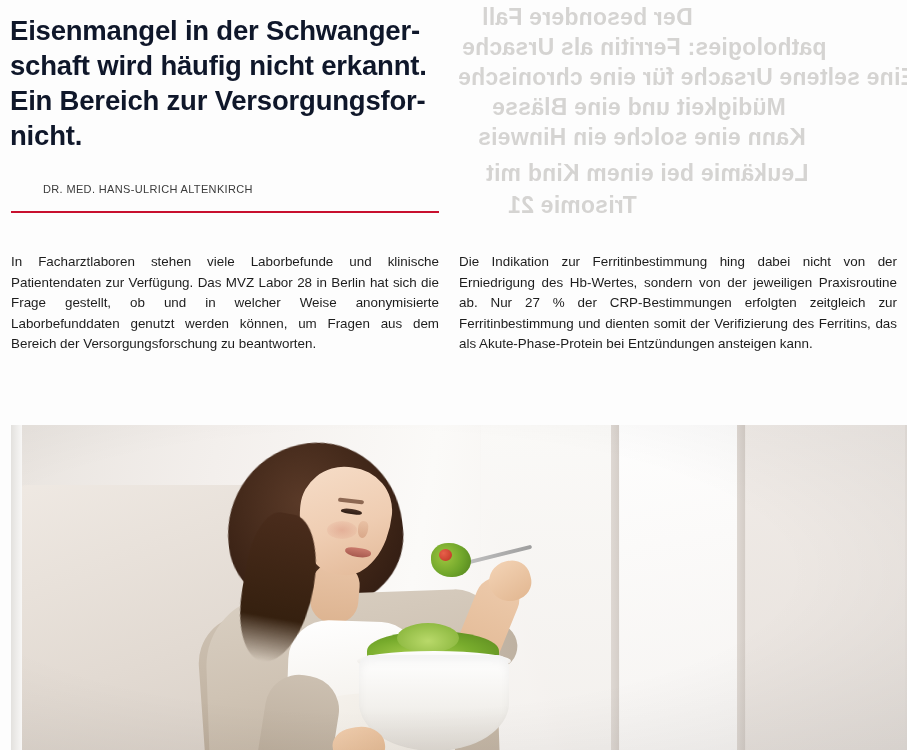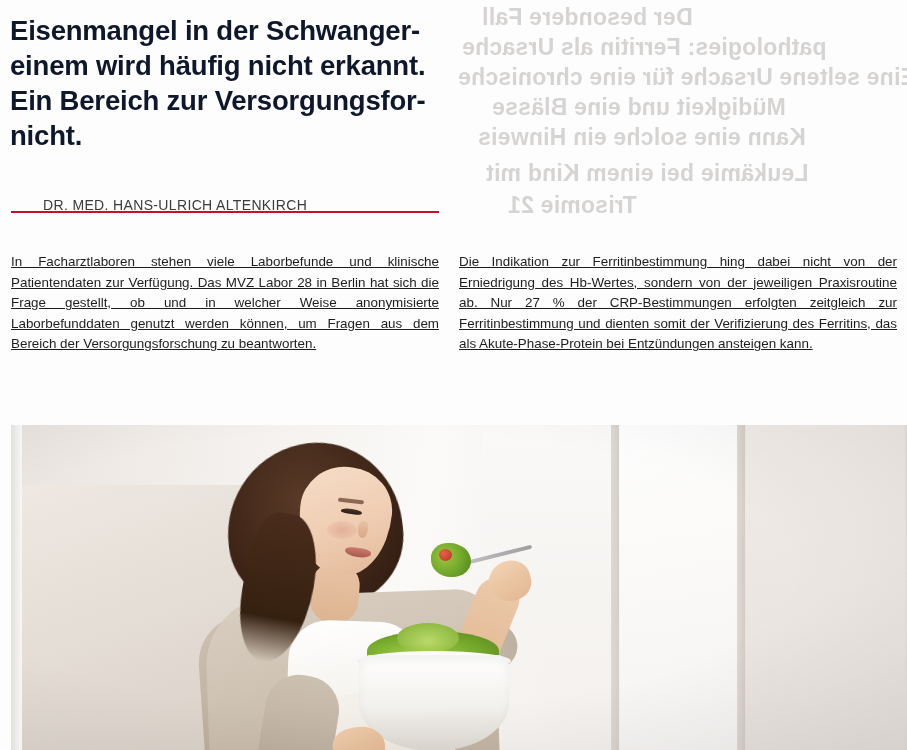--- a/index.html
+++ b/index.html
@@ -55,22 +55,22 @@
     font-weight: bold;
     font-size: 27.5px;
     line-height: 35px;
     letter-spacing: -0.2px;
     margin-top: 13px;
   }
 
   .byline {
     position: absolute;
     left: 11px;
-    top: 197px;
-    font-size: 14px;
+    top: 183px;
+    font-size: 11px;
     letter-spacing: 0.35px;
     color: #3b3b3b;
     padding-left: 32px;
   }
 
   .rule {
     position: absolute;
     left: 11px;
     top: 211px;
     width: 428px;
@@ -81,21 +81,21 @@
   
   .col {
     position: absolute;
     top: 252px;
     width: 428px;
     font-size: 13.4px;
     line-height: 20.6px;
     color: #1d1d1d;
     text-align: justify;
   }
-  .col p { margin: 0; text-decoration: underline; }
+  .col p { margin: 0; }
   .col-left { left: 11px; }
   .col-right { left: 459px; width: 438px; }
 
   
   .photo {
     position: absolute;
     left: 11px;
     top: 425px;
     width: 896px;
     height: 325px;
@@ -303,21 +303,21 @@
     <div class="ghost-text ghost-head" style="left:10px; top:34px;">pathologies: Ferritin als Ursache</div>
     <div class="ghost-text ghost-head" style="left:6px;  top:64px;">Eine seltene Ursache für eine chronische</div>
     <div class="ghost-text ghost-head" style="left:40px; top:94px;">Müdigkeit und eine Blässe</div>
     <div class="ghost-text ghost-head" style="left:26px; top:124px;">Kann eine solche ein Hinweis</div>
     <div class="ghost-text ghost-head" style="left:34px; top:160px;">Leukämie bei einem Kind mit</div>
     <div class="ghost-text ghost-head" style="left:56px; top:192px;">Trisomie 21</div>
   </div>
 
   <div class="headline">
     <div>Eisenmangel in der Schwanger-</div>
-    <div>einem wird häufig nicht erkannt.</div>
+    <div>schaft wird häufig nicht erkannt.</div>
     <div>Ein Bereich zur Versorgungsfor-</div>
     <div>nicht.</div>
   </div>
 
   <div class="byline">DR. MED. HANS-ULRICH ALTENKIRCH</div>
   <div class="rule"></div>
 
   <div class="col col-left">
     <p>In Facharztlaboren stehen viele Laborbefunde und klinische Patientendaten zur Verfügung. Das MVZ Labor 28 in Berlin hat sich die Frage gestellt, ob und in welcher Weise anonymisierte Laborbefunddaten genutzt werden können, um Fragen aus dem Bereich der Versorgungsforschung zu beantworten.</p>
   </div>

